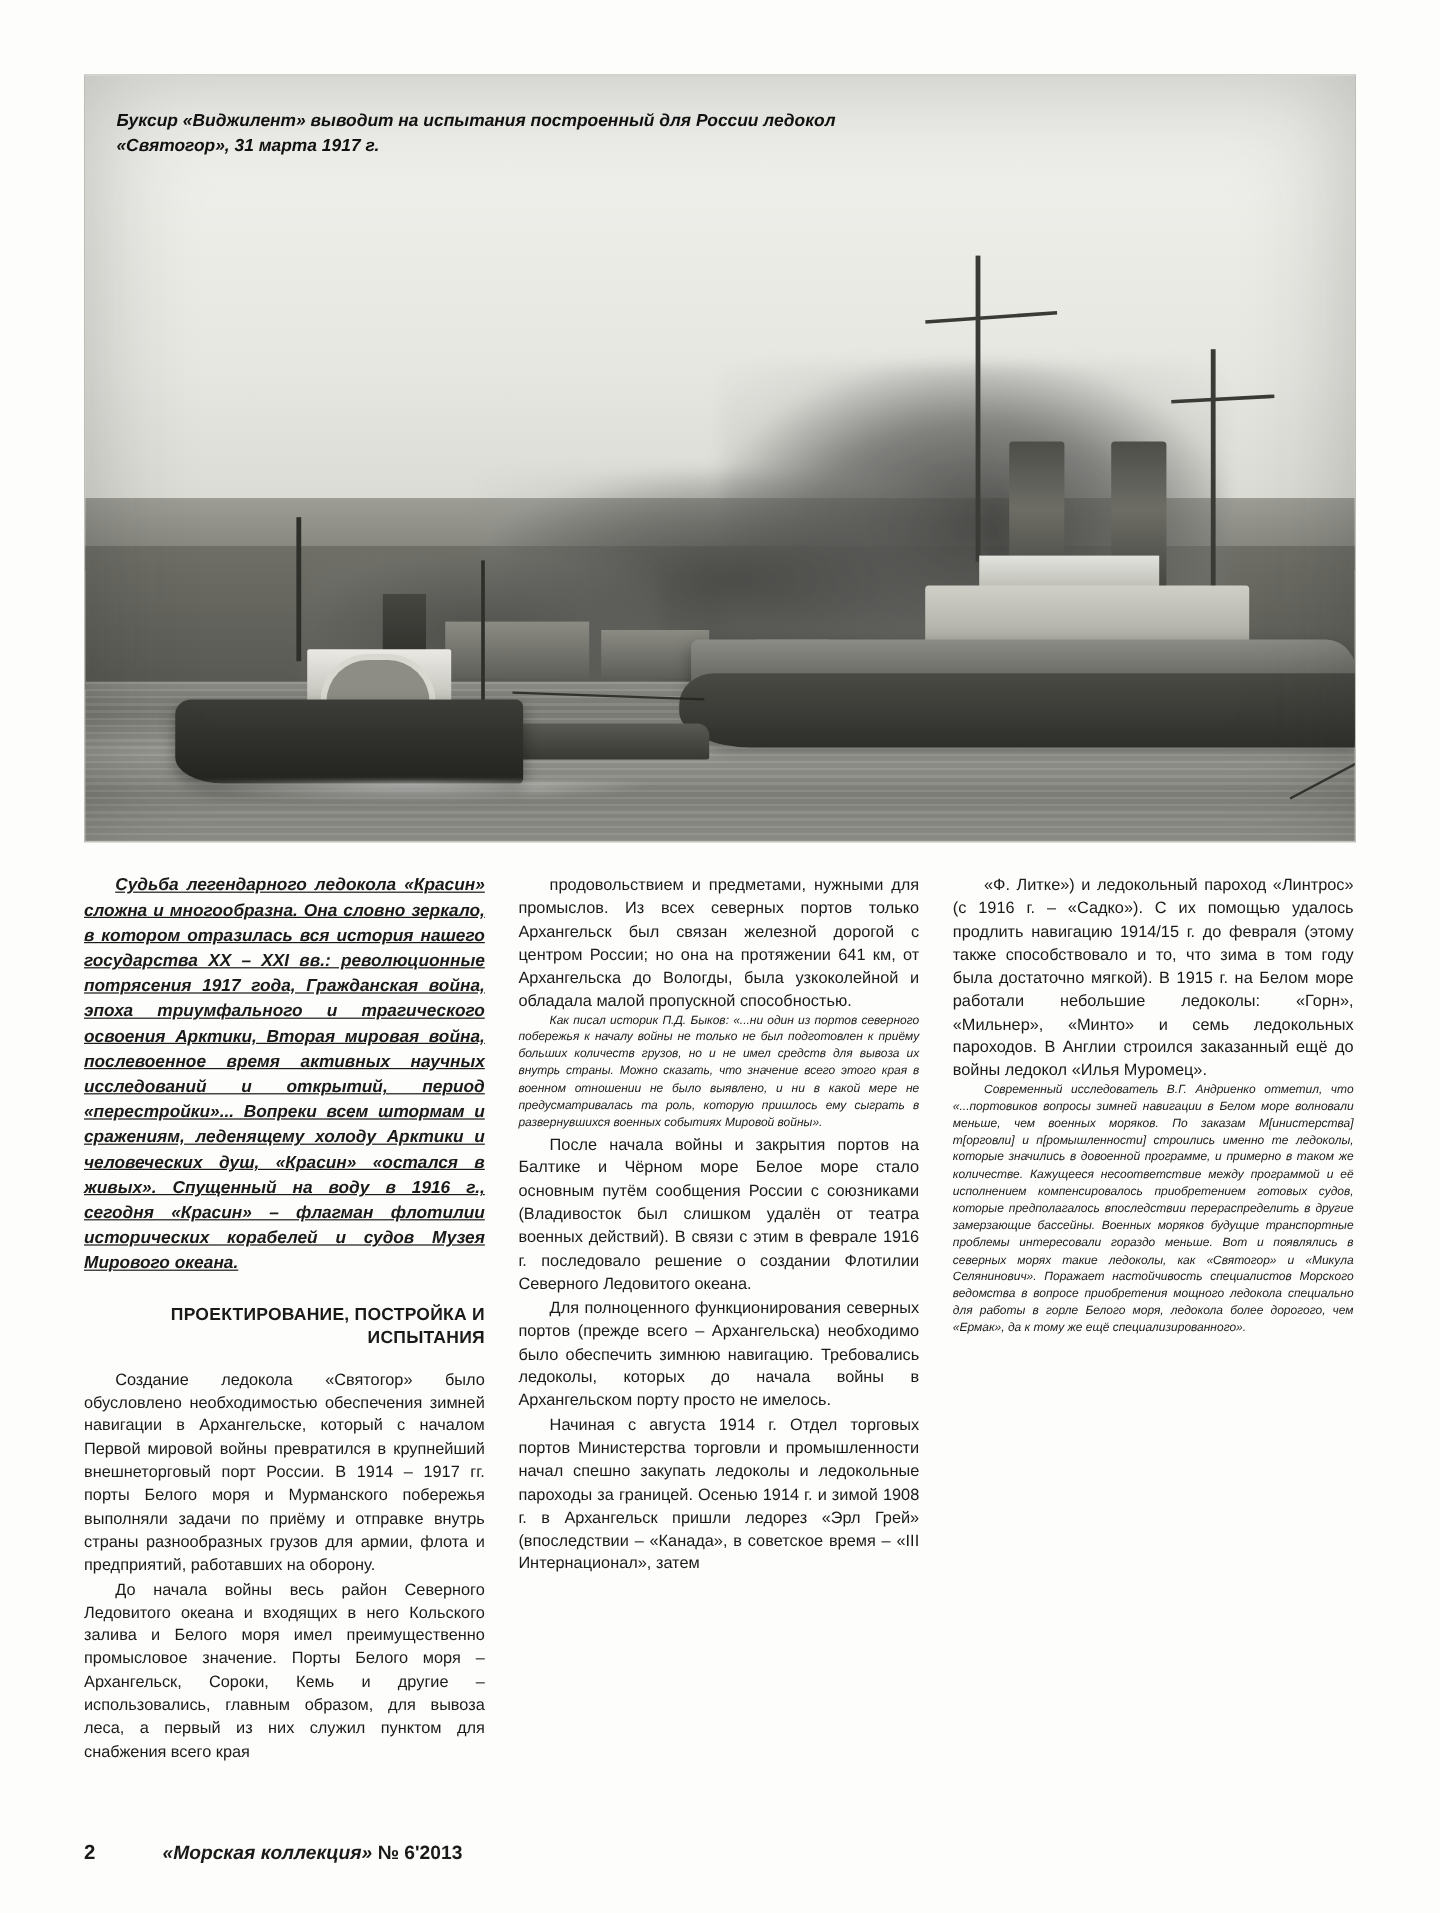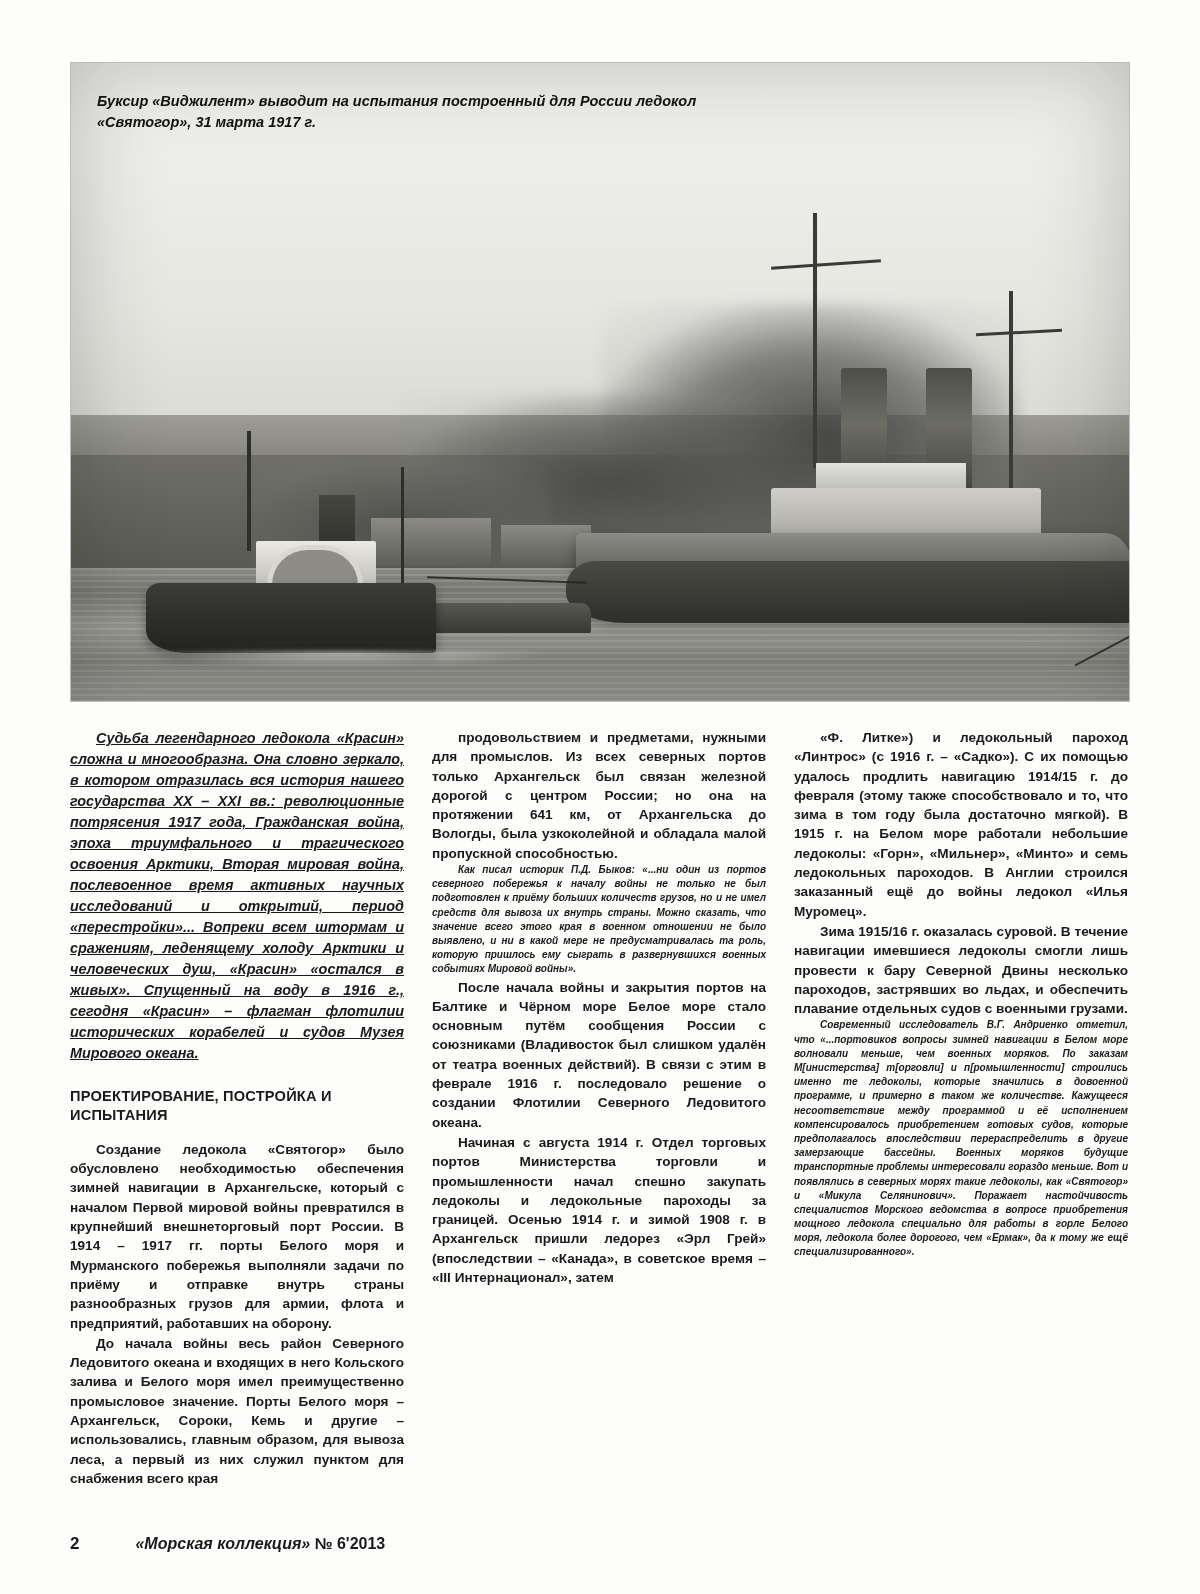--- a/index.html
+++ b/index.html
@@ -183,21 +183,20 @@
     width: 1060px;
   }
   .col { width: 334px; }
   p {
     margin: 0 0 0 0;
     font-size: 13.6px;
     line-height: 1.42;
     text-align: justify;
     text-indent: 26px;
     hyphens: auto;
-    font-weight: bold;
   }
   p + p { margin-top: 1px; }
   .lead {
     font-style: italic;
     font-weight: bold;
     font-size: 14.4px;
     line-height: 1.46;
     text-align: justify;
     text-indent: 26px;
     margin: 0;
@@ -205,21 +204,21 @@
   }
   .quote {
     font-style: italic;
     font-size: 10px;
     line-height: 1.42;
     text-align: justify;
     text-indent: 26px;
     margin: 0;
   }
   h2.section {
-    text-align: left;
+    text-align: right;
     font-size: 14.6px;
     font-weight: bold;
     line-height: 1.35;
     margin: 22px 0 14px 0;
     letter-spacing: .2px;
   }
 
   
   .footer {
     position: absolute;
@@ -293,26 +292,26 @@
       <p class="lead">Судьба легендарного ледокола «Красин» сложна и многообразна. Она словно зеркало, в котором отразилась вся история нашего государства XX – XXI вв.: революционные потрясения 1917 года, Гражданская война, эпоха триумфального и трагического освоения Арктики, Вторая мировая война, послевоенное время активных научных исследований и открытий, период «перестройки»... Вопреки всем штормам и сражениям, леденящему холоду Арктики и человеческих душ, «Красин» «остался в живых». Спущенный на воду в 1916 г., сегодня «Красин» – флагман флотилии исторических корабелей и судов Музея Мирового океана.</p>
       <h2 class="section">ПРОЕКТИРОВАНИЕ, ПОСТРОЙКА И ИСПЫТАНИЯ</h2>
       <p>Создание ледокола «Святогор» было обусловлено необходимостью обеспечения зимней навигации в Архангельске, который с началом Первой мировой войны превратился в крупнейший внешнеторговый порт России. В 1914 – 1917 гг. порты Белого моря и Мурманского побережья выполняли задачи по приёму и отправке внутрь страны разнообразных грузов для армии, флота и предприятий, работавших на оборону.</p>
       <p>До начала войны весь район Северного Ледовитого океана и входящих в него Кольского залива и Белого моря имел преимущественно промысловое значение. Порты Белого моря – Архангельск, Сороки, Кемь и другие – использовались, главным образом, для вывоза леса, а первый из них служил пунктом для снабжения всего края</p>
     </div>
 
     <div class="col">
       <p>продовольствием и предметами, нужными для промыслов. Из всех северных портов только Архангельск был связан железной дорогой с центром России; но она на протяжении 641 км, от Архангельска до Вологды, была узкоколейной и обладала малой пропускной способностью.</p>
       <p class="quote">Как писал историк П.Д. Быков: «...ни один из портов северного побережья к началу войны не только не был подготовлен к приёму больших количеств грузов, но и не имел средств для вывоза их внутрь страны. Можно сказать, что значение всего этого края в военном отношении не было выявлено, и ни в какой мере не предусматривалась та роль, которую пришлось ему сыграть в развернувшихся военных событиях Мировой войны».</p>
       <p>После начала войны и закрытия портов на Балтике и Чёрном море Белое море стало основным путём сообщения России с союзниками (Владивосток был слишком удалён от театра военных действий). В связи с этим в феврале 1916 г. последовало решение о создании Флотилии Северного Ледовитого океана.</p>
+      <p>Для полноценного функционирования северных портов (прежде всего – Архангельска) необходимо было обеспечить зимнюю навигацию. Требовались ледоколы, которых до начала войны в Архангельском порту просто не имелось.</p>
       <p>Начиная с августа 1914 г. Отдел торговых портов Министерства торговли и промышленности начал спешно закупать ледоколы и ледокольные пароходы за границей. Осенью 1914 г. и зимой 1908 г. в Архангельск пришли ледорез «Эрл Грей» (впоследствии – «Канада», в советское время – «III Интернационал», затем</p>
     </div>
 
     <div class="col">
       <p>«Ф. Литке») и ледокольный пароход «Линтрос» (с 1916 г. – «Садко»). С их помощью удалось продлить навигацию 1914/15 г. до февраля (этому также способствовало и то, что зима в том году была достаточно мягкой). В 1915 г. на Белом море работали небольшие ледоколы: «Горн», «Мильнер», «Минто» и семь ледокольных пароходов. В Англии строился заказанный ещё до войны ледокол «Илья Муромец».</p>
-      <p>Зима 1915/16 г. оказалась суровой. В течение навигации имевшиеся ледоколы смогли лишь провести к бару Северной Двины несколько пароходов, застрявших во льдах, и обеспечить плавание отдельных судов с военными грузами.</p>
       <p class="quote">Современный исследователь В.Г. Андриенко отметил, что «...портовиков вопросы зимней навигации в Белом море волновали меньше, чем военных моряков. По заказам М[инистерства] т[орговли] и п[ромышленности] строились именно те ледоколы, которые значились в довоенной программе, и примерно в таком же количестве. Кажущееся несоответствие между программой и её исполнением компенсировалось приобретением готовых судов, которые предполагалось впоследствии перераспределить в другие замерзающие бассейны. Военных моряков будущие транспортные проблемы интересовали гораздо меньше. Вот и появлялись в северных морях такие ледоколы, как «Святогор» и «Микула Селянинович». Поражает настойчивость специалистов Морского ведомства в вопросе приобретения мощного ледокола специально для работы в горле Белого моря, ледокола более дорогого, чем «Ермак», да к тому же ещё специализированного».</p>
     </div>
   </div>
 
   <div class="footer">
     <span class="pageno">2</span>
     <span class="journal">
       <span>«Морская коллекция»</span>
       <span class="num">№ 6'2013</span>
     </span>

